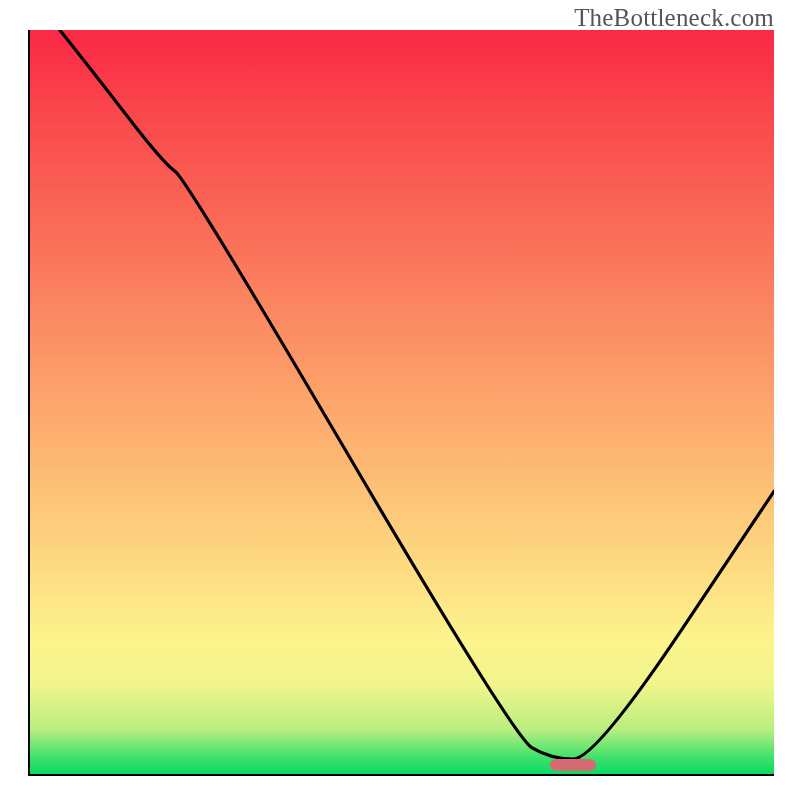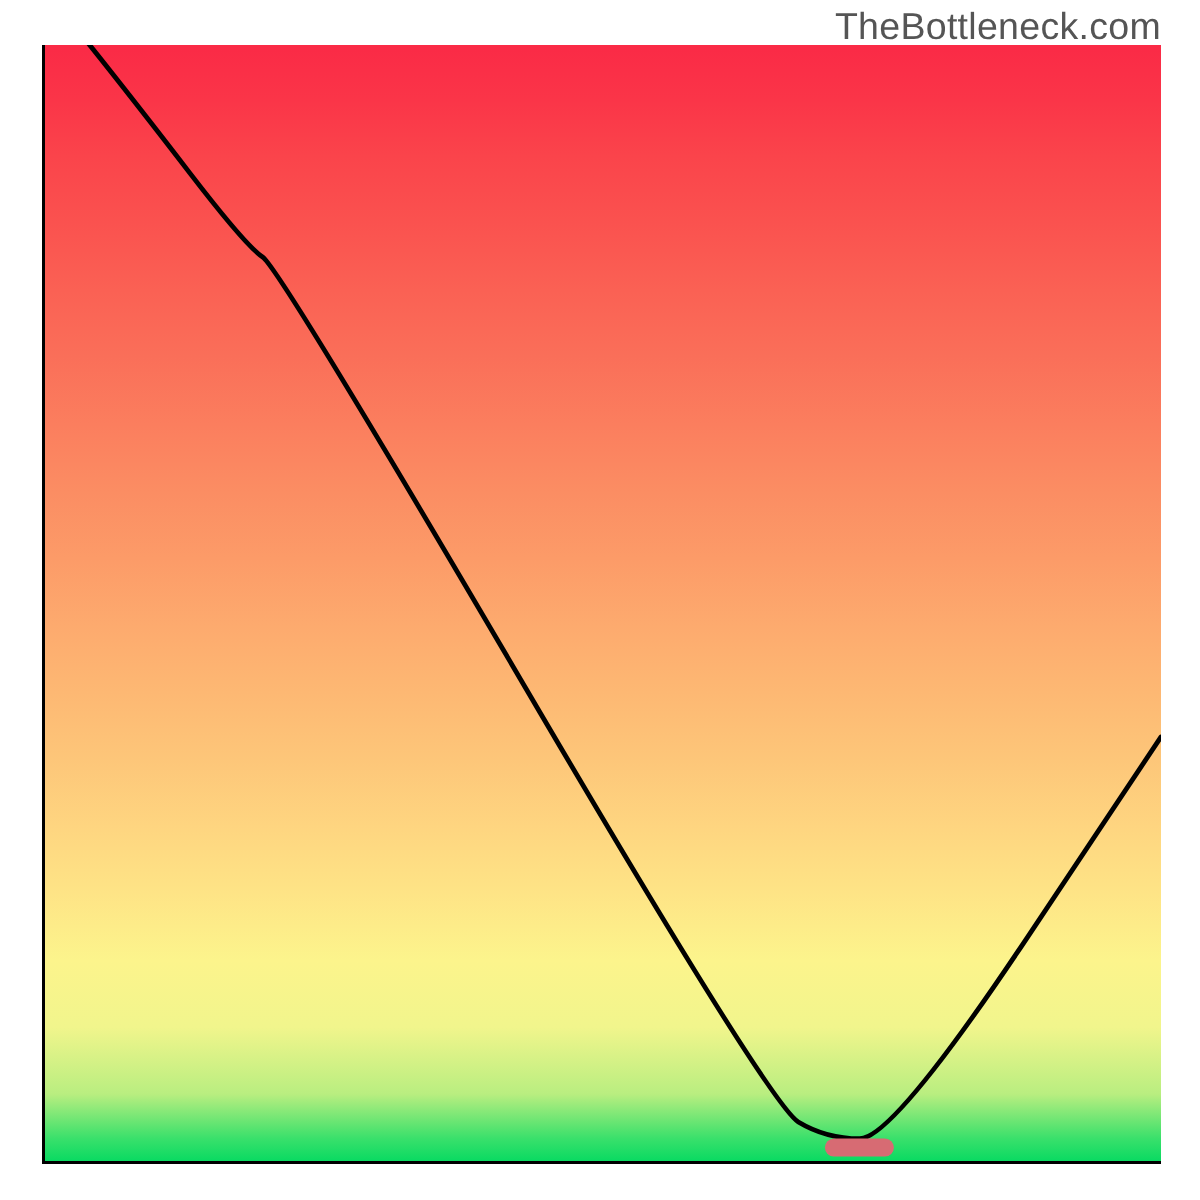--- a/index.html
+++ b/index.html
@@ -18,20 +18,21 @@
     box-sizing: border-box;
   }
   .watermark {
     position: absolute;
     top: 4px;
     right: 26px;
     color: #555;
     font-size: 25px;
     font-weight: 400;
     letter-spacing: 0.2px;
+    font-family: Liberation Serif, serif;
   }
   .plot {
     position: absolute;
     left: 28px;
     top: 30px;
     width: 744px;
     height: 744px;
     border-left: 2px solid #000;
     border-bottom: 2px solid #000;
     overflow: hidden;

